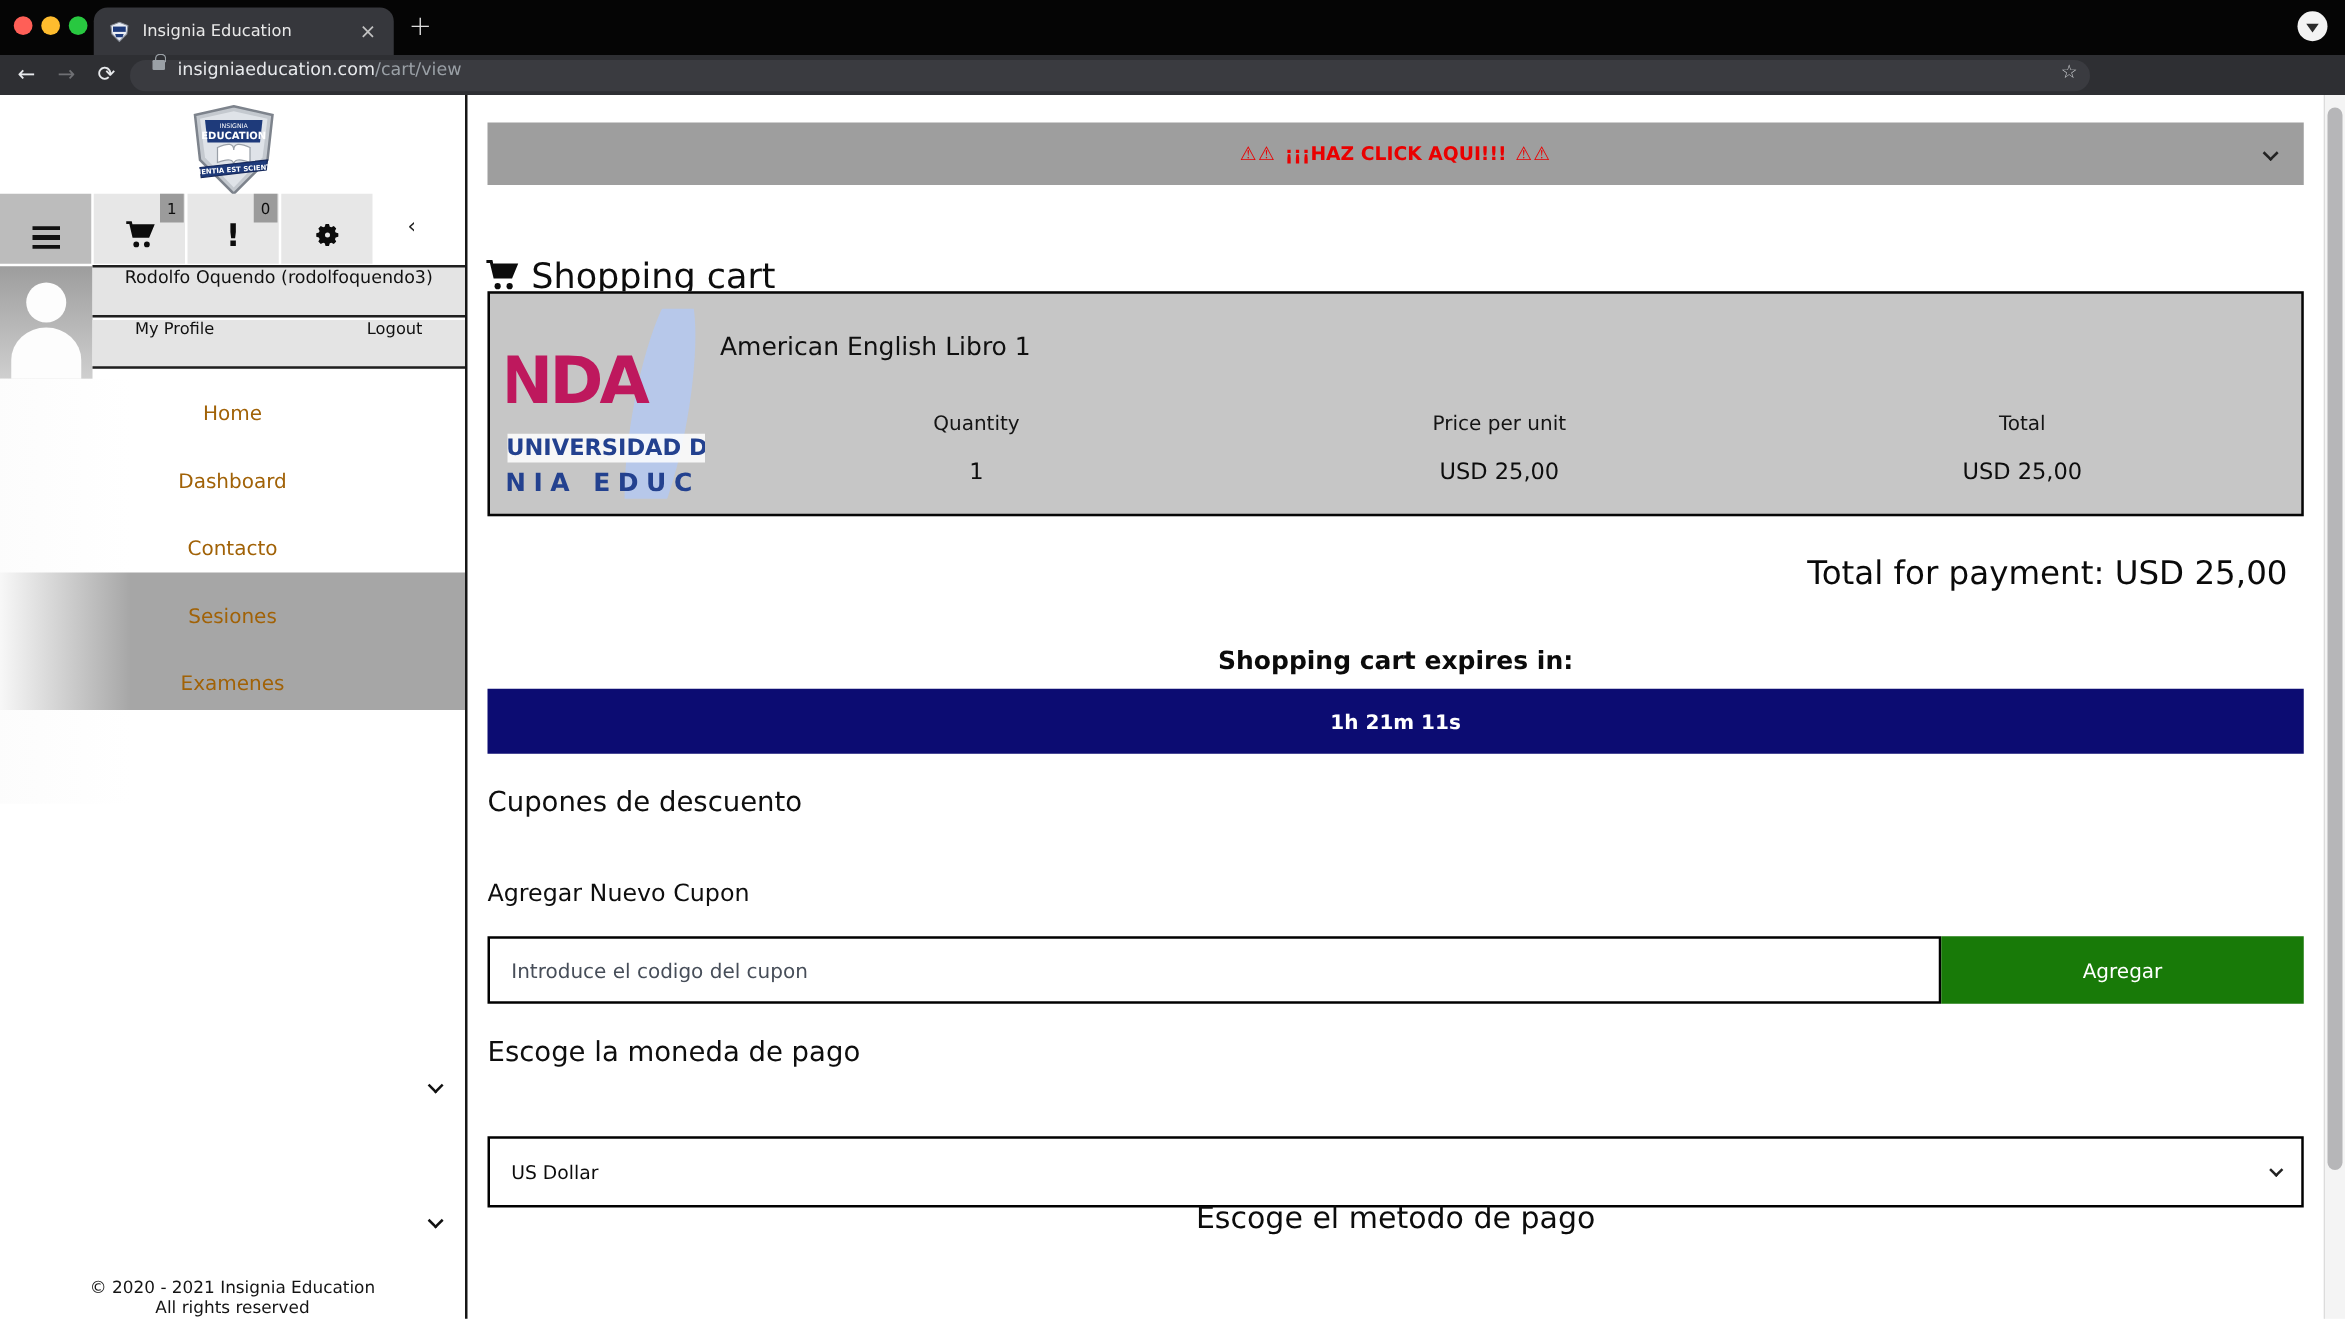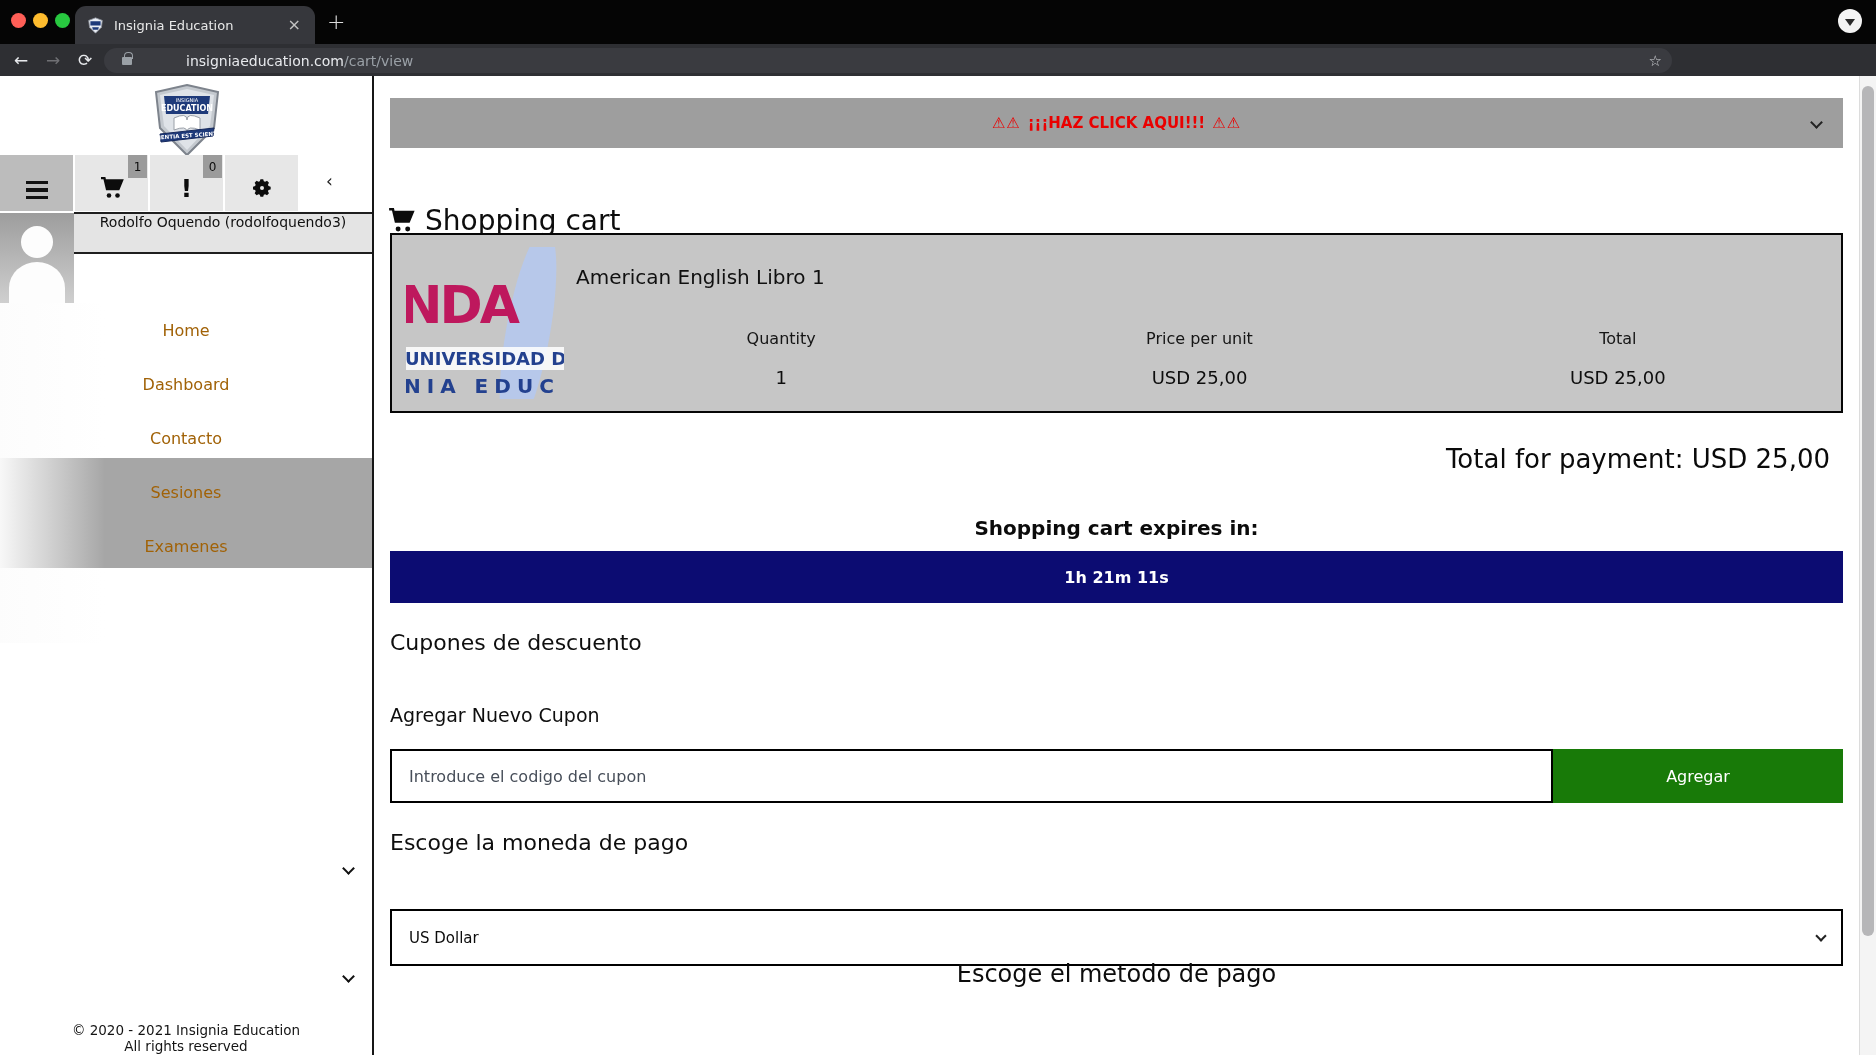--- a/index.html
+++ b/index.html
@@ -20,21 +20,21 @@
   .newtab-btn { position:absolute; left:327px; top:9px; color:#dddddd; font-size:22px; font-weight:300; }
   .profile-chip { position:absolute; left:1838px; top:9px; width:24px; height:24px; border-radius:50%;
          background:#f3f3f3; display:flex; align-items:center; justify-content:center; }
   .tri-down { width:0; height:0; border-left:5px solid transparent; border-right:5px solid transparent;
          border-top:7px solid #2a2a2a; margin-top:2px; }
 
   .toolbar { position:absolute; top:44px; left:0; width:1876px; height:32px; background:#2e2f33; }
   .nav-glyph { position:absolute; top:0; height:32px; display:flex; align-items:center; font-size:17px; color:#e8eaed; }
   .nav-glyph.dim { color:#6f7074; }
   .omnibox { position:absolute; left:104px; top:4px; width:1568px; height:25px; border-radius:13px;
-         background:#3a3b40; display:flex; align-items:center; padding:0 10px;gap:44px; }
+         background:#3a3b40; display:flex; align-items:flex-start; padding:0 10px; }
   .lock { width:10px; height:8px; background:#9aa0a6; border-radius:1px; position:relative; margin:0 10px 0 8px; }
   .lock:before { content:""; position:absolute; top:-5px; left:1.5px; width:7px; height:6px;
          border:1.6px solid #9aa0a6; border-bottom:none; border-radius:4px 4px 0 0; }
   .url { font-size:14px; }
   .url .domain { color:#e8eaed; }
   .url .path { color:#9aa0a6; }
   .omni-star { margin-left:auto; color:#cfd1d4; font-size:15px; }
   .ext-red { position:absolute; left:1680px; top:48px; width:23px; height:23px; border-radius:5px; background:#e0352f;
          display:flex; align-items:center; justify-content:center; color:#fff; font-size:9px; letter-spacing:0; font-weight:bold; }
   .ext-puzzle { position:absolute; left:1714px; top:50px; }
@@ -234,20 +234,24 @@
     <div class="badge b0">0</div>
     <span class="collapse-btn">‹</span>
 
     <div class="avatar">
       <div class="head"></div>
       <div class="torso"></div>
     </div>
     <div class="avatar-fade"></div>
     <div class="user-row row-name">
       <span>Rodolfo Oquendo (rodolfoquendo3)</span>
+    </div>
+    <div class="user-row row-links">
+      <span>My Profile</span>
+      <span>Logout</span>
     </div>
 
     <div class="nav-item" style="top:226px;">
       <span>Home</span>
     </div>
     <div class="nav-item" style="top:280px;">
       <span>Dashboard</span>
     </div>
     <div class="nav-item" style="top:334px;">
       <span>Contacto</span>

